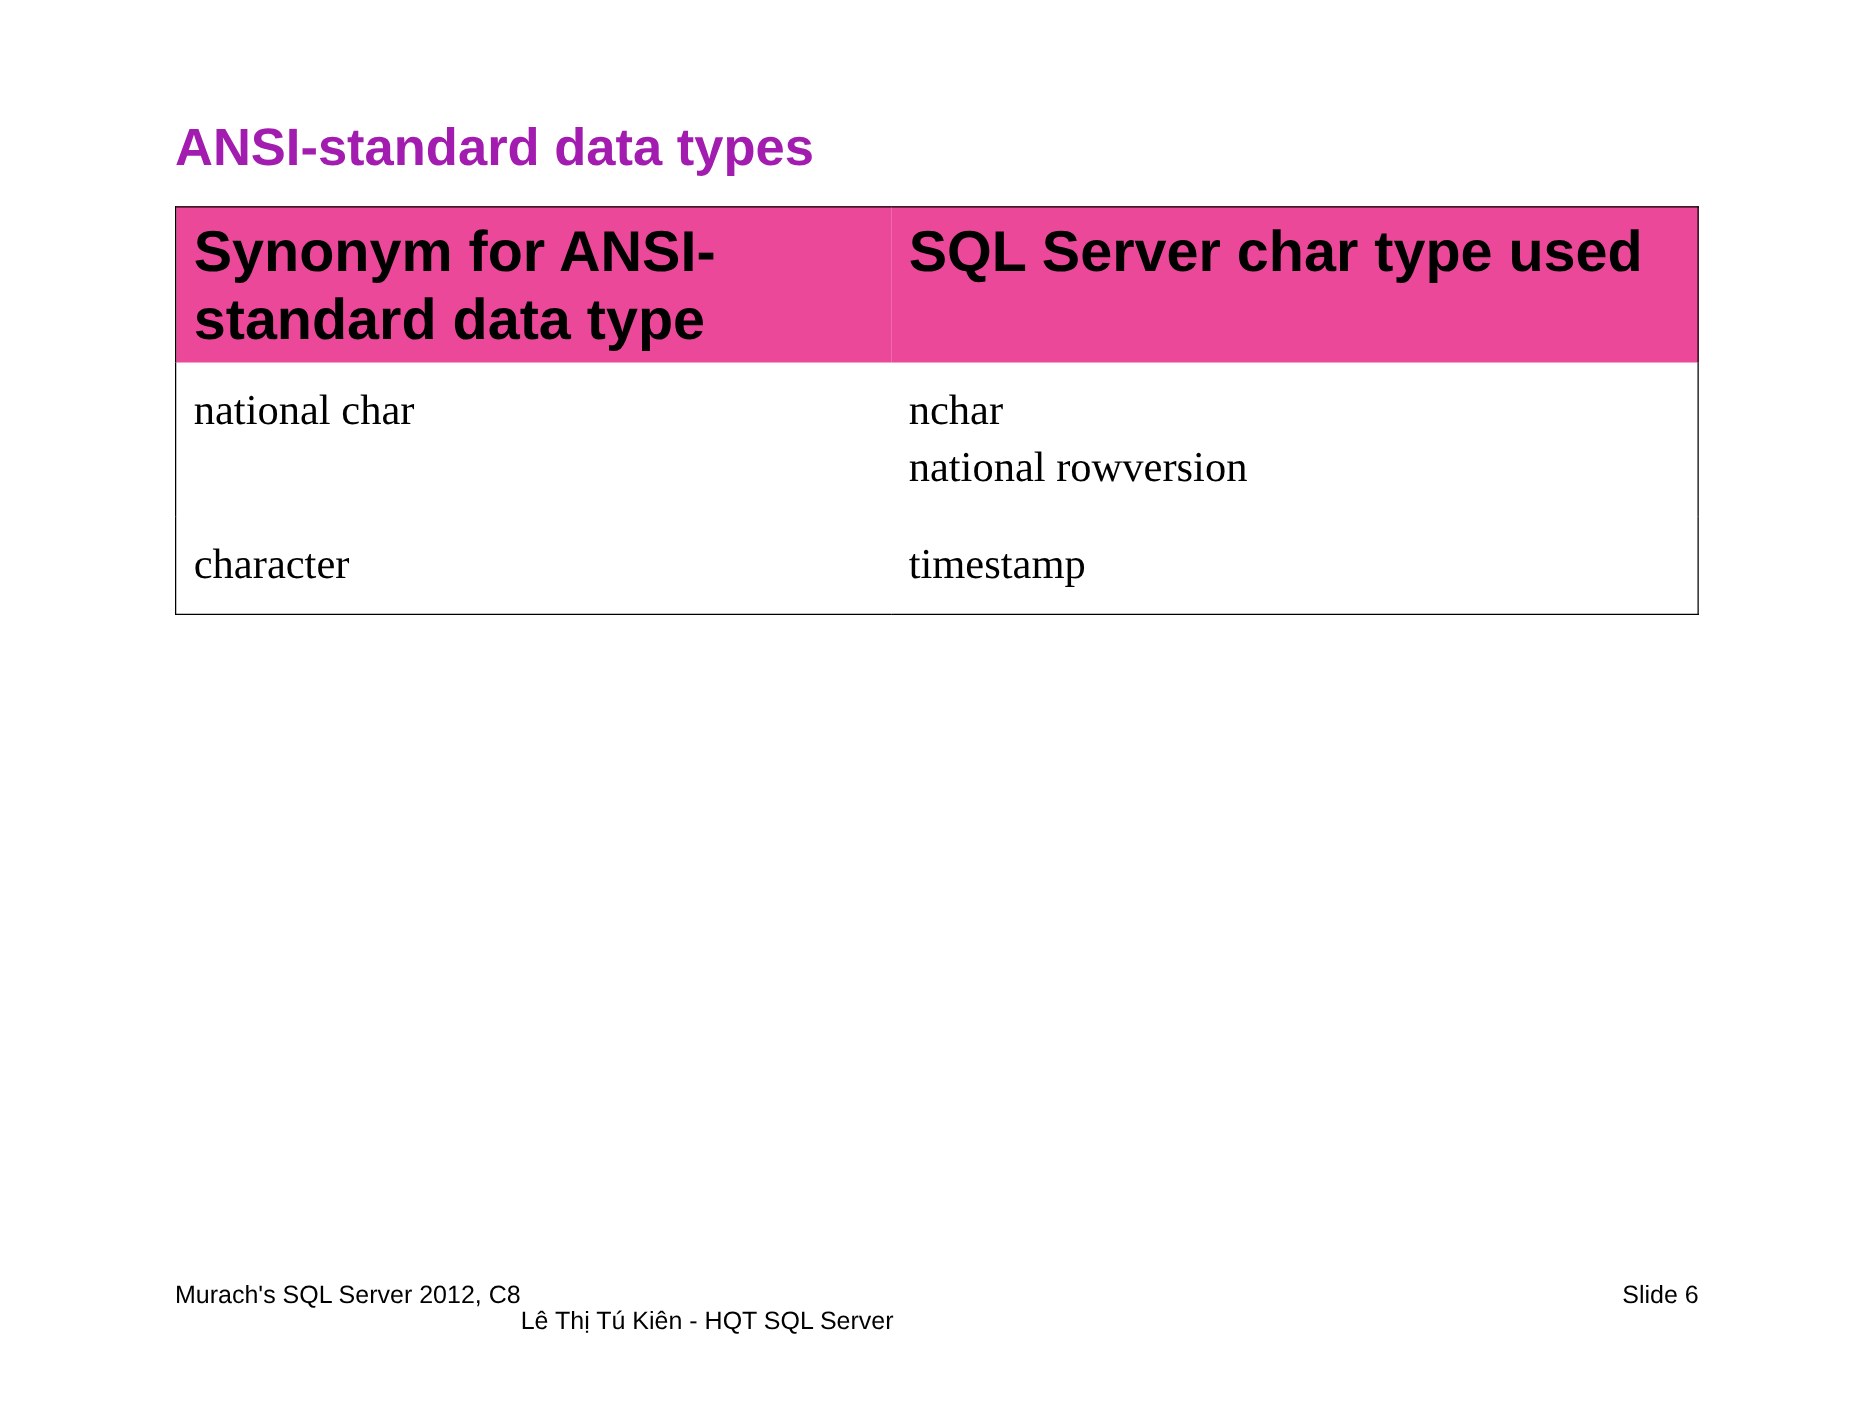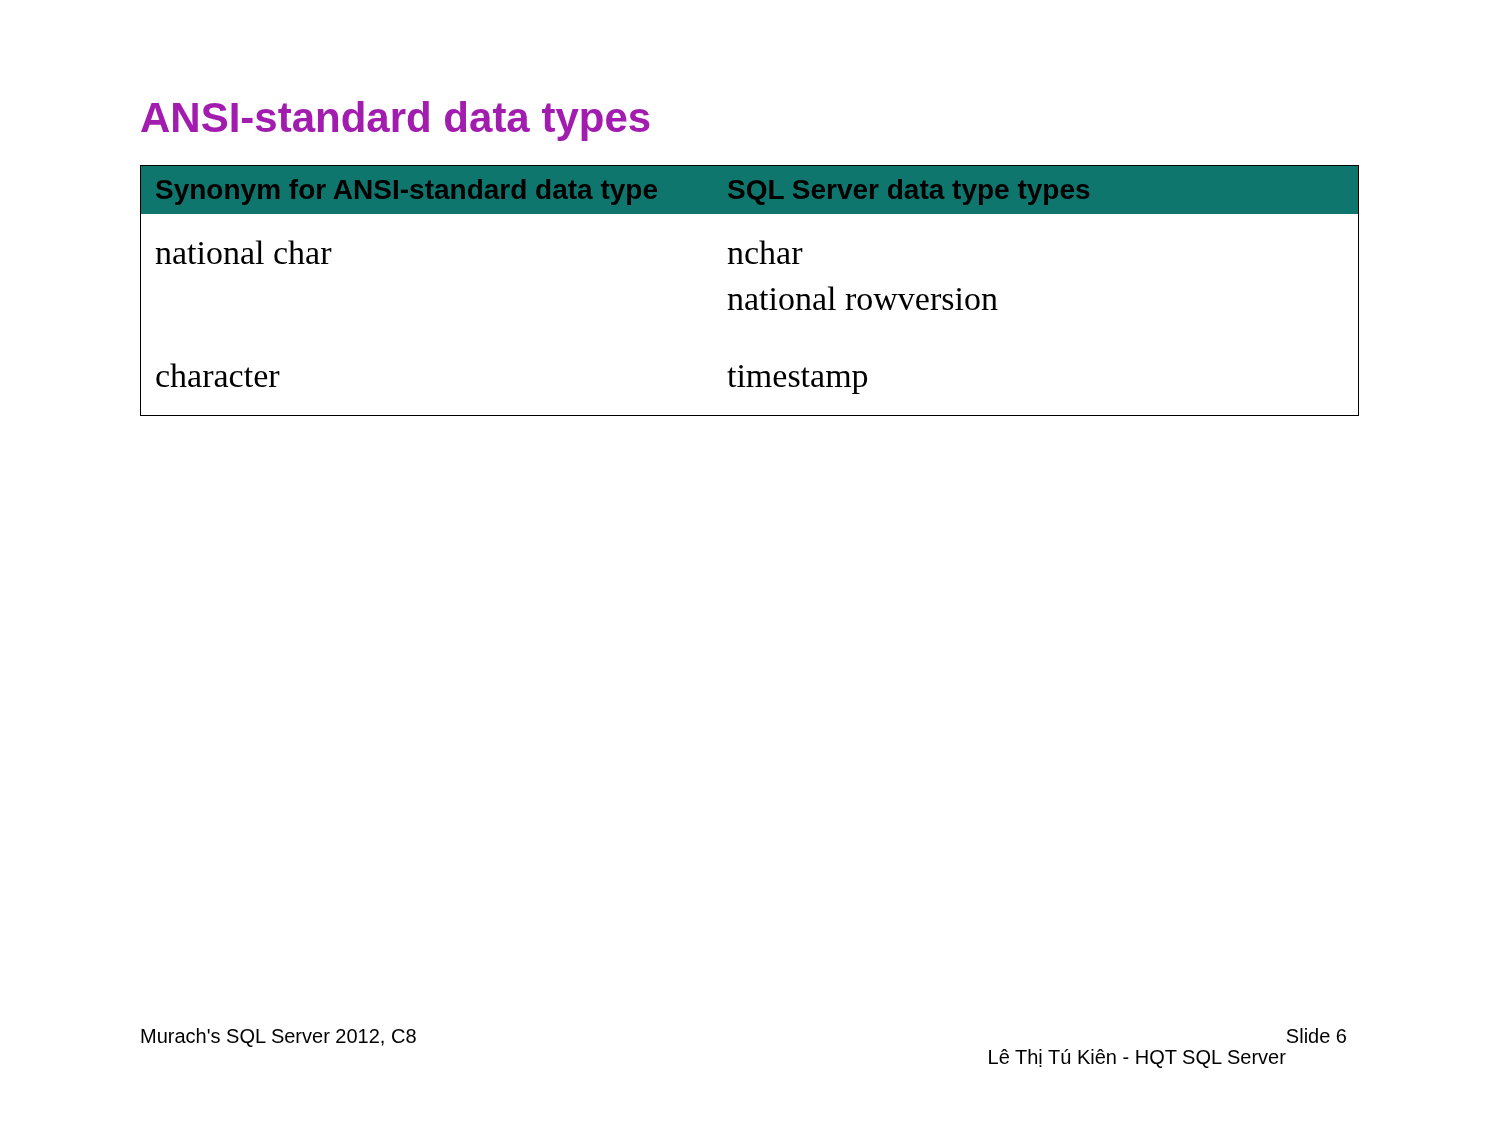--- a/index.html
+++ b/index.html
@@ -23,76 +23,76 @@
       font-weight: bold;
       line-height: 1.35;
       margin-bottom: 18px;
     }
     .data-table {
       width: 100%;
       border-collapse: collapse;
       border: 1px solid #000;
     }
     .data-table th {
-      background: #0f766e;
+      background: #ec4899;
       text-align: left;
-      font-size: 28px;
+      font-size: 46px;
       font-weight: bold;
       padding: 8px 14px;
       vertical-align: top;
       font-family: Arial, Helvetica, sans-serif;
     }
     .data-table td {
       font-family: "Times New Roman", Times, serif;
       font-size: 34px;
       padding: 16px 14px;
       vertical-align: top;
       line-height: 1.35;
     }
     .data-table th:first-child,
     .data-table td:first-child {
       width: 47%;
     }
     .footer {
       position: absolute;
       bottom: 55px;
       left: 0;
-      right: 12px;
+      right: 0;
       padding: 0 140px;
       display: flex;
       justify-content: space-between;
       align-items: center;
       font-size: 20px;
       color: #000;
     }
     .footer-left {
       text-align: left;
     }
     .footer-center {
-      text-align: right;
+      text-align: left;
       flex: 1;
       margin-top: 42px;
     }
     .footer-right {
       text-align: center;
     }
   </style>
 </head>
 <body>
 
 <div class="slide-content">
   <h1 class="title">
     <span>ANSI-standard data types</span><br>
   </h1>
 
   <table class="data-table">
     <thead>
       <tr>
         <th>Synonym for ANSI-standard data type</th>
-        <th>SQL Server data type types</th>
+        <th>SQL Server char type used</th>
       </tr>
     </thead>
     <tbody>
       <tr>
         <td>national char</td>
         <td>
             <div>nchar</div>
             <div>national rowversion</div>
           </td>
       </tr>

